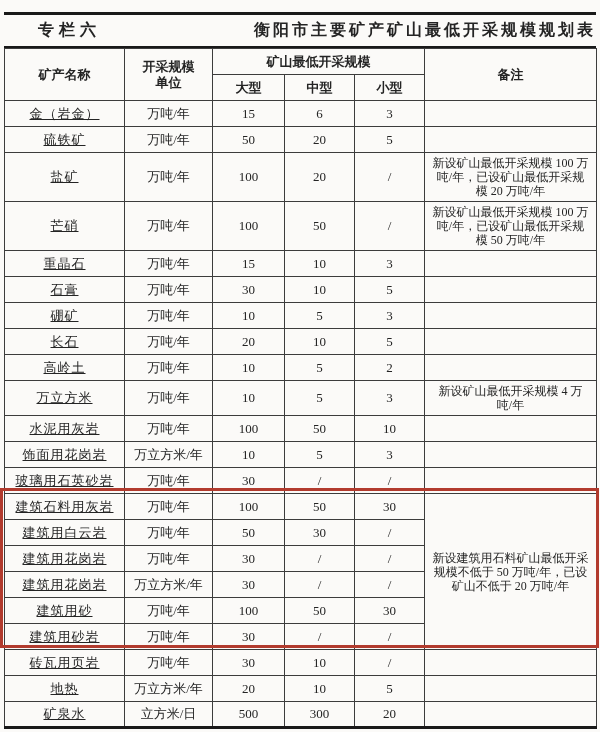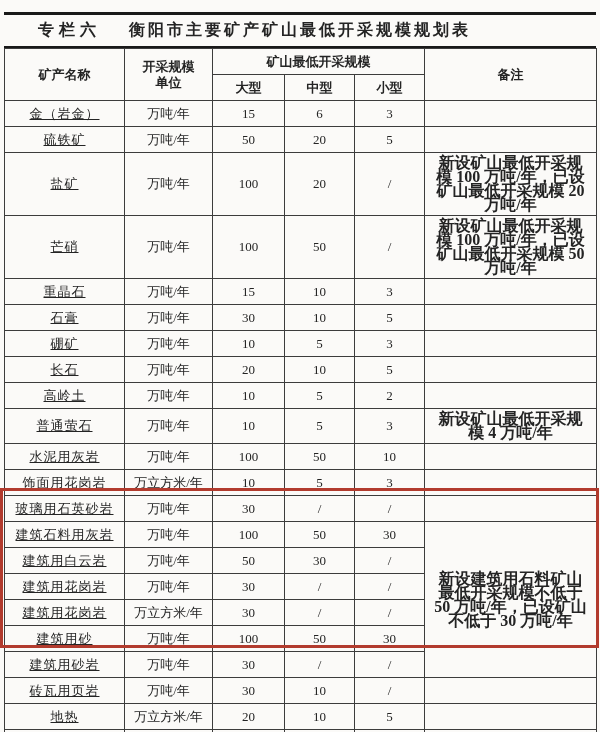--- a/index.html
+++ b/index.html
@@ -27,21 +27,21 @@
   .panel-label {
     margin-left: 34px;
     font-weight: bold;
     font-size: 16px;
     letter-spacing: 5px;
     z-index: 2;
   }
   .panel-title {
     position: absolute;
     left: 0; right: 0;
-    text-align: center;
+    text-align: right;
     font-weight: bold;
     font-size: 16px;
     letter-spacing: 3px;
   }
   table {
     width: 592px;
     border-collapse: collapse;
     table-layout: fixed;
     border-bottom: 3px solid #191919;
   }
@@ -56,24 +56,23 @@
   thead th {
     font-weight: bold;
     font-size: 13px;
     line-height: 16px;
     height: 26px;
   }
   tbody tr { height: 26px; }
   td.name-cell { letter-spacing: 1px; text-decoration: underline; }
   td.value-cell, td.unit-cell { font-family: "Liberation Serif", serif; }
   td.remark-cell {
-    font-size: 16px;
+    font-size: 12px;
     line-height: 14px;
     padding: 3px 7px;
-    font-weight: bold;
   }
   .highlight-box {
     position: absolute;
     border: 3px solid #b23b2e;
     pointer-events: none;
     z-index: 5;
   }
 </style>
 </head>
 <body>
@@ -174,21 +173,21 @@
         </tr>
         <tr>
           <td class="name-cell">高岭土</td>
           <td class="unit-cell">万吨/年</td>
           <td class="value-cell">10</td>
           <td class="value-cell">5</td>
           <td class="value-cell">2</td>
           <td class="remark-cell"></td>
         </tr>
         <tr>
-          <td class="name-cell">普通萤石</td>
+          <td class="name-cell">万立方米</td>
           <td class="unit-cell">万吨/年</td>
           <td class="value-cell">10</td>
           <td class="value-cell">5</td>
           <td class="value-cell">3</td>
           <td class="remark-cell">新设矿山最低开采规模 4 万吨/年</td>
         </tr>
         <tr>
           <td class="name-cell">水泥用灰岩</td>
           <td class="unit-cell">万吨/年</td>
           <td class="value-cell">100</td>
@@ -211,21 +210,21 @@
           <td class="value-cell">/</td>
           <td class="value-cell">/</td>
           <td class="remark-cell"></td>
         </tr>
         <tr>
           <td class="name-cell">建筑石料用灰岩</td>
           <td class="unit-cell">万吨/年</td>
           <td class="value-cell">100</td>
           <td class="value-cell">50</td>
           <td class="value-cell">30</td>
-          <td class="remark-cell" rowspan="6">新设建筑用石料矿山最低开采规模不低于 50 万吨/年，已设矿山不低于 30 万吨/年</td>
+          <td class="remark-cell" rowspan="6">新设建筑用石料矿山最低开采规模不低于 50 万吨/年，已设矿山不低于 20 万吨/年</td>
         </tr>
         <tr>
           <td class="name-cell">建筑用白云岩</td>
           <td class="unit-cell">万吨/年</td>
           <td class="value-cell">50</td>
           <td class="value-cell">30</td>
           <td class="value-cell">/</td>
         </tr>
         <tr>
           <td class="name-cell">建筑用花岗岩</td>

